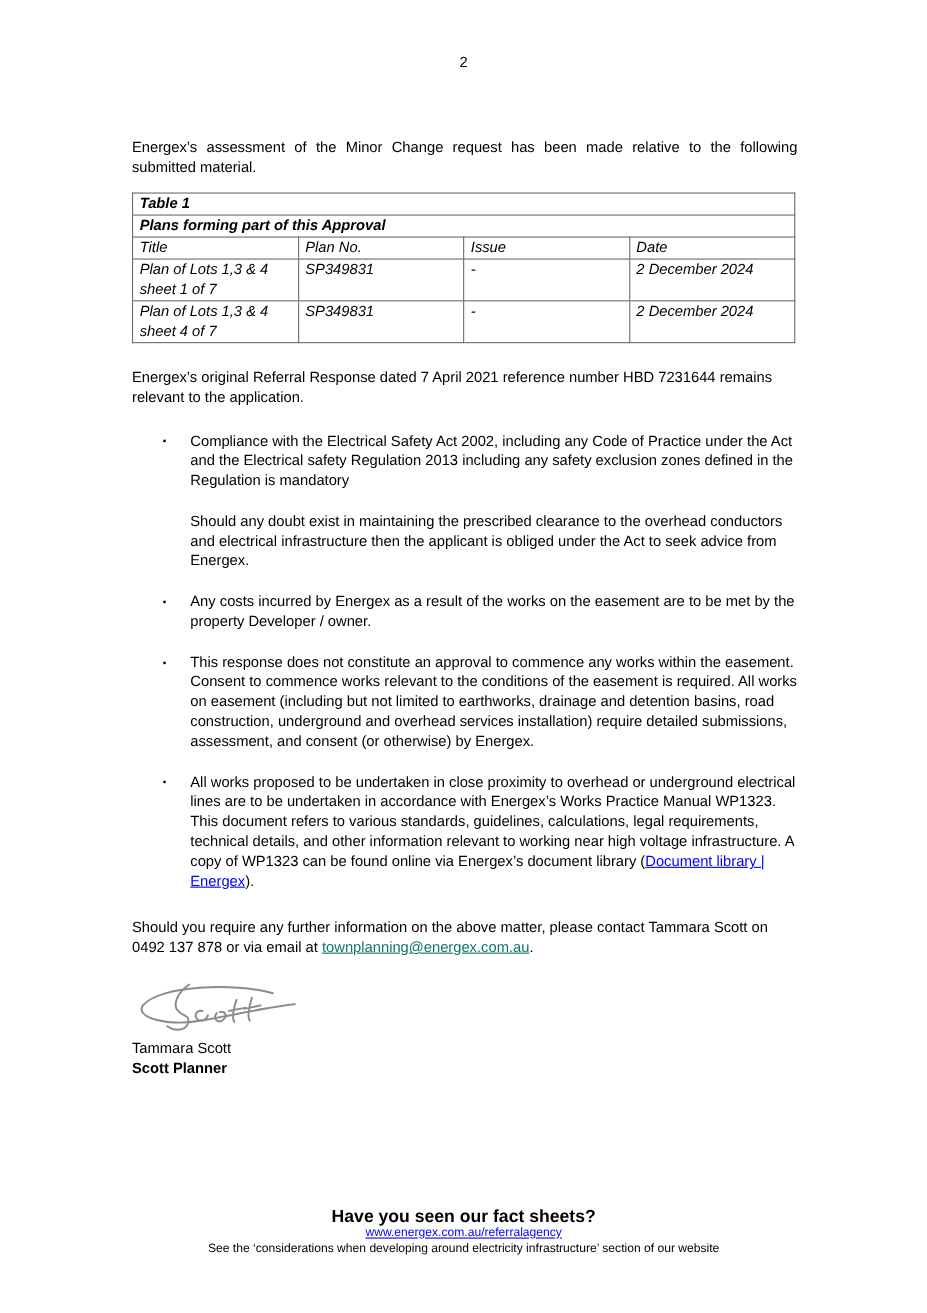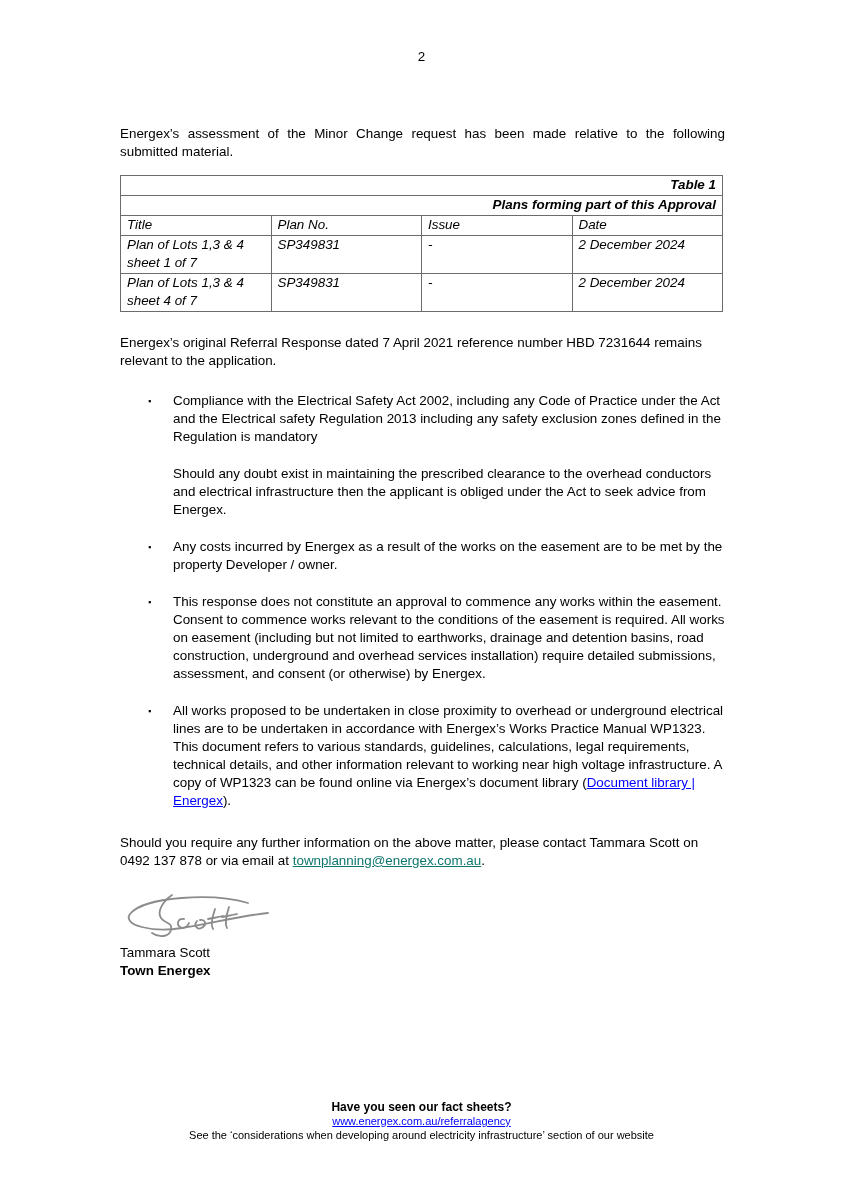--- a/index.html
+++ b/index.html
@@ -28,21 +28,21 @@
     font-style:italic;
     table-layout:fixed;
   }
   table.plans td{
     border:1px solid #6b6b6b;
     padding:0px 6px 1px 6px;
     vertical-align:top;
     width:25%;
   }
   td.tcap{
-    text-align:right;font-weight:bold;
+    text-align:left;font-weight:bold;
   }
   tr.data-row td{height:34px;}
   .referral{margin-bottom:22px;}
   .advice-label{margin-bottom:13px;}
   .bullet-item{
     display:flex;margin-bottom:19px;
   }
   .bullet-marker{
     width:25px;flex:0 0 25px;margin-left:28px;
     font-size:9px;line-height:18px;
@@ -56,21 +56,21 @@
   .signature{display:block;margin:0 0 2px -4px;}
   .sig-name{margin:0;}
   .sig-title{font-weight:bold;}
   a.link{
     text-decoration:underline;cursor:pointer;
   }
   .footer{
     position:absolute;top:1100px;left:0;width:100%;
     text-align:center;font-size:11px;line-height:14px;
   }
-  .footer-heading{font-weight:bold;font-size:12px;}
+  .footer-heading{font-weight:bold;font-size:16px;}
 </style>
 </head>
 <body>
 
 <div class="page">
 
   <div class="page-number">2</div>
 
   <div class="content">
 
@@ -142,21 +142,21 @@
         <path d="M132 15 C 98 5, 28 8, 14 26 C 6 37, 36 45, 66 40 C 100 34, 130 27, 152 25"></path>
         <path d="M56 7 C 46 14, 41 24, 45 30 C 49 36, 57 34, 55 42 C 53 49, 43 50, 36 45"></path>
         <path d="M68 31 C 62 30, 60 36, 64 39 C 67 41, 72 39, 73 35"></path>
         <path d="M81 33 C 77 38, 82 43, 87 39 C 91 36, 89 31, 84 32"></path>
         <path d="M99 21 C 96 30, 95 38, 97 41 M 92 31 C 97 30, 103 29, 107 28"></path>
         <path d="M113 19 C 110 28, 109 37, 111 40 M 106 29 C 111 28, 117 27, 121 26"></path>
       </g>
     </svg>
 
     <p class="sig-name">Tammara Scott</p>
-    <p class="sig-title">Town Energex</p>
+    <p class="sig-title">Scott Planner</p>
 
   </div>
 
   <div class="footer">
     <div class="footer-heading">Have you seen our fact sheets?</div>
     <div><a class="link" style="color: rgb(0, 0, 255);">www.energex.com.au/referralagency</a></div>
     <div>See the ‘considerations when developing around electricity infrastructure’ section of our website</div>
   </div>
 
 </div>

